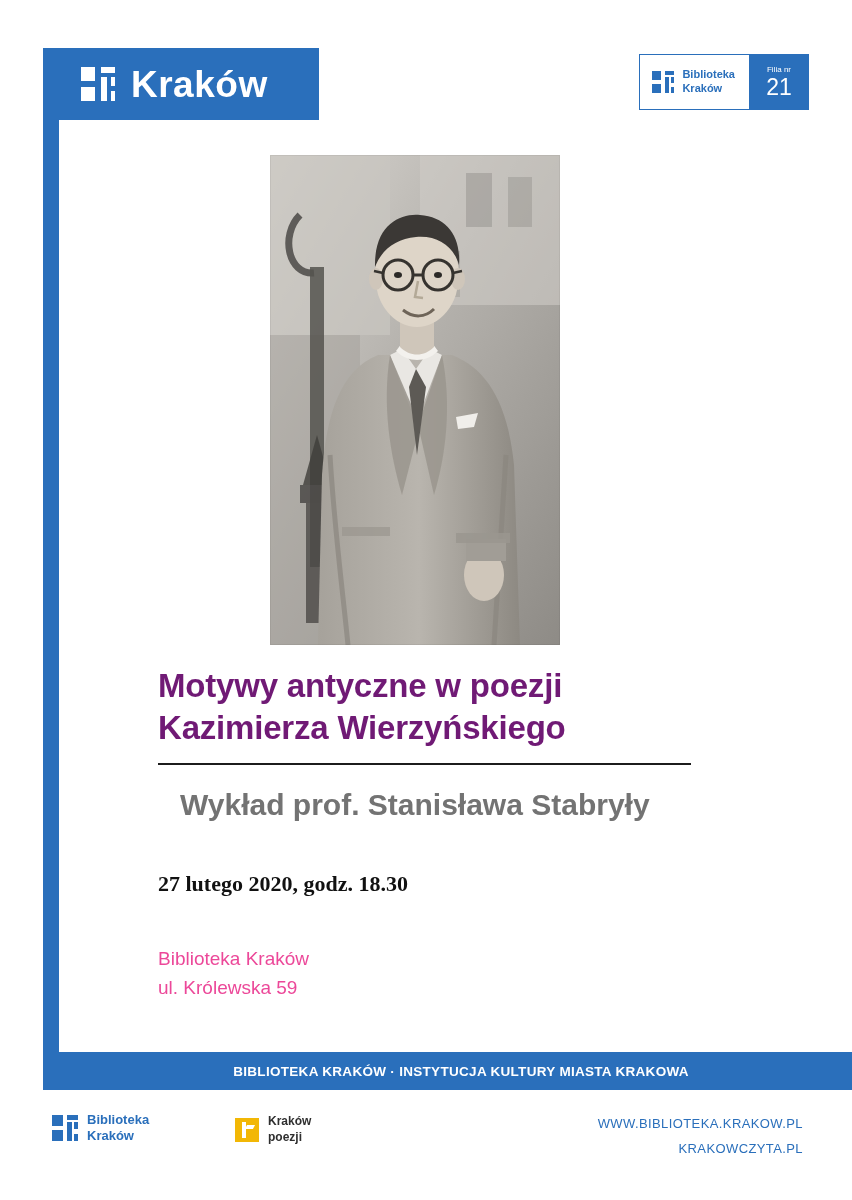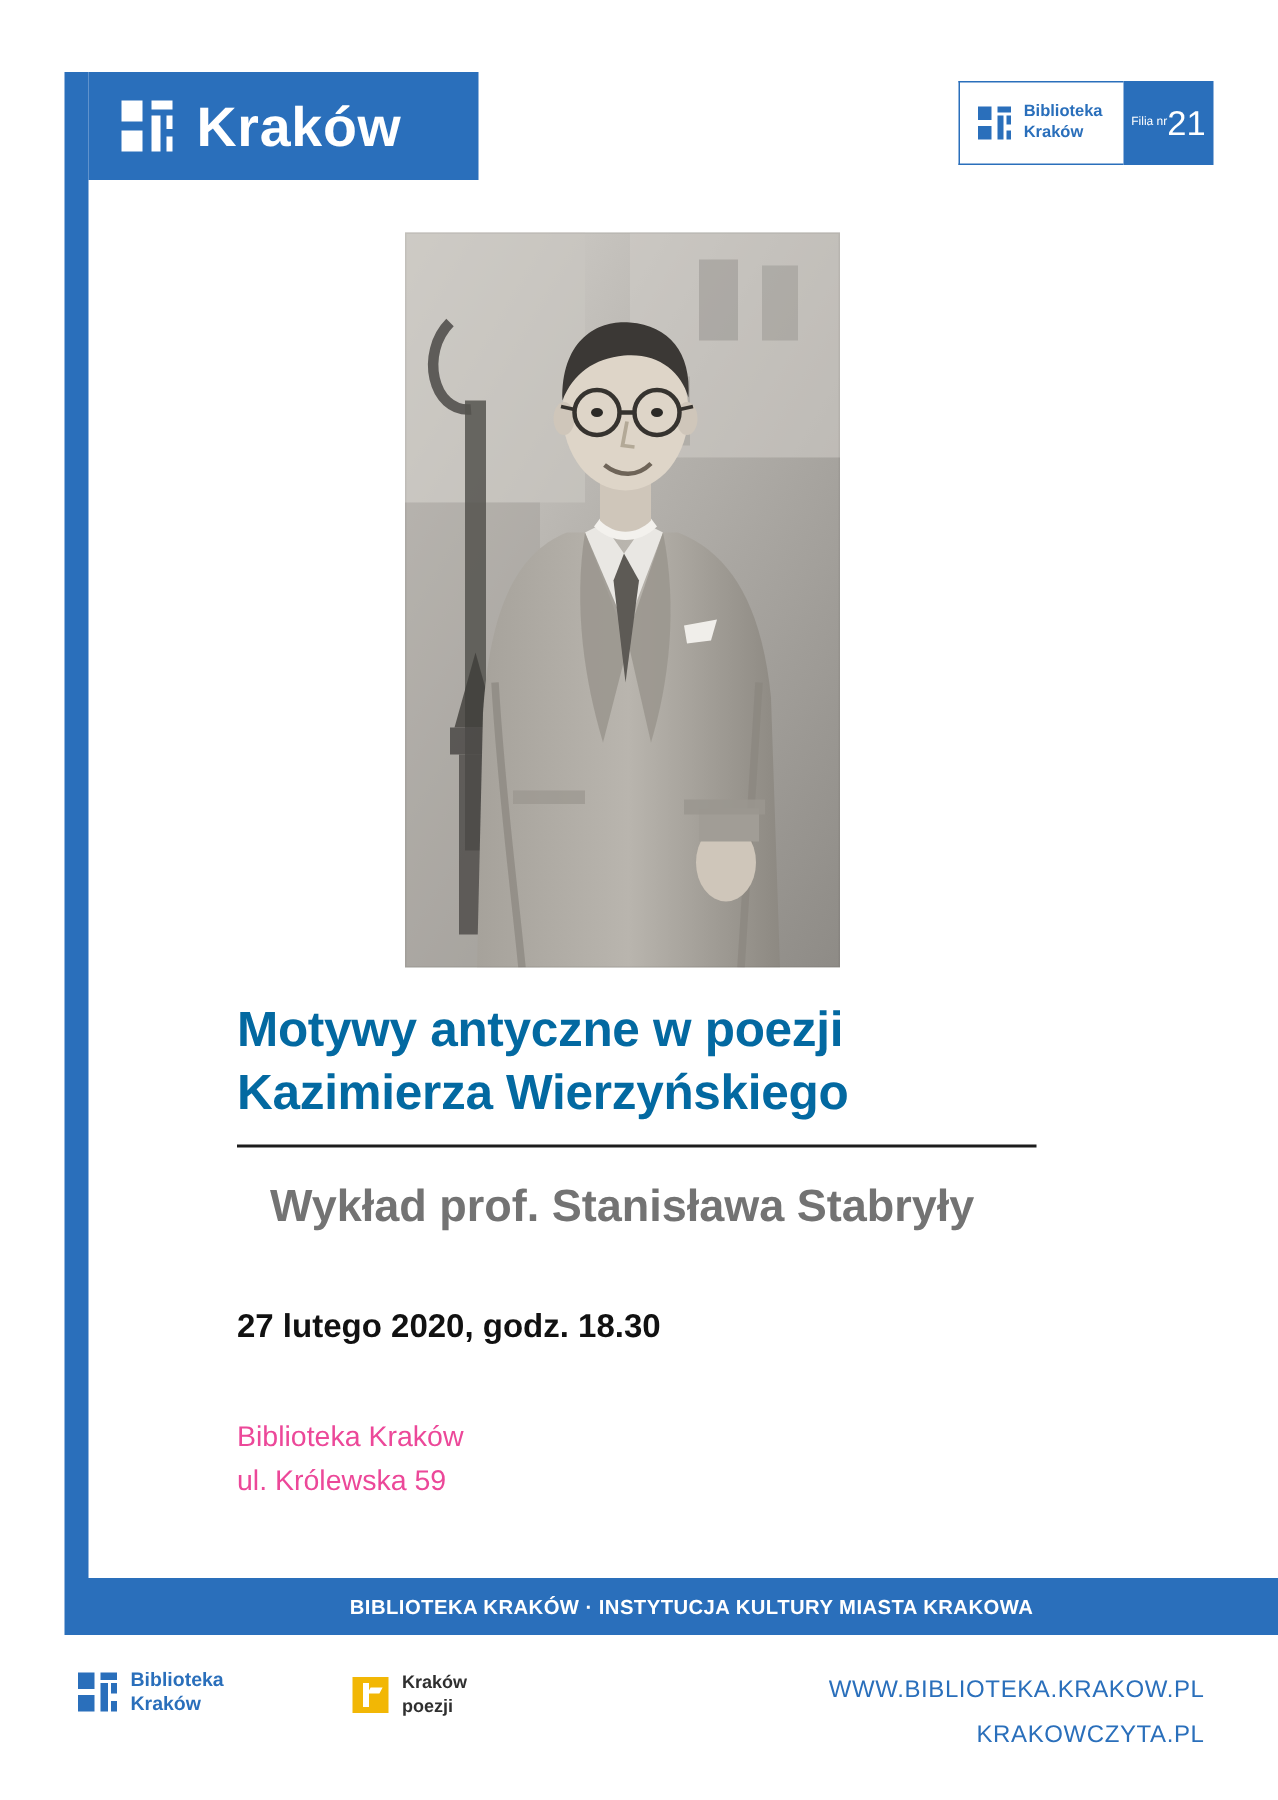--- a/index.html
+++ b/index.html
@@ -119,21 +119,21 @@
     color: #2a6fbb;
     font-size: 11px;
     font-weight: bold;
     line-height: 1.25;
   }
   .lib-badge-right {
     background: #2a6fbb;
     color: #ffffff;
     width: 60px;
     display: flex;
-    flex-direction: row;
+    flex-direction: column;
     align-items: center;
     justify-content: center;
     box-sizing: border-box;
   }
   .filia-label {
     font-size: 8px;
     line-height: 1;
     margin-bottom: 2px;
   }
   .filia-number {
@@ -155,21 +155,21 @@
   .portrait-svg { display: block; width: 290px; height: 490px; }
 
   
   .content {
     position: absolute;
     left: 158px;
     top: 665px;
     width: 600px;
   }
   .title {
-    color: #0369a1;
+    color: #701a75;
     font-size: 33px;
     font-weight: bold;
     line-height: 1.28;
     letter-spacing: -0.2px;
   }
   .rule {
     width: 533px;
     height: 2px;
     background: #1c1c1c;
     margin: 14px 0 22px 0;
@@ -180,20 +180,21 @@
     font-weight: bold;
     line-height: 1.2;
     margin-left: 22px;
   }
   .datetime {
     color: #111111;
     font-size: 22px;
     font-weight: bold;
     margin-top: 48px;
     line-height: 1.2;
+    font-family: Liberation Serif, serif;
   }
   .venue {
     color: #ec4899;
     font-size: 19px;
     margin-top: 46px;
     line-height: 1.55;
     font-weight: normal;
   }
 
   
@@ -282,21 +283,21 @@
     font-weight: bold;
     line-height: 1.3;
   }
 
   .footer-urls {
     position: absolute;
     right: 6px;
     top: 12px;
     text-align: right;
     color: #2a6fbb;
-    font-size: 16px;
+    font-size: 13px;
     letter-spacing: 0.4px;
     line-height: 1.9;
   }
 </style>
 </head>
 <body>
 
 <div class="poster">
 
   <div class="left-bar"></div>

